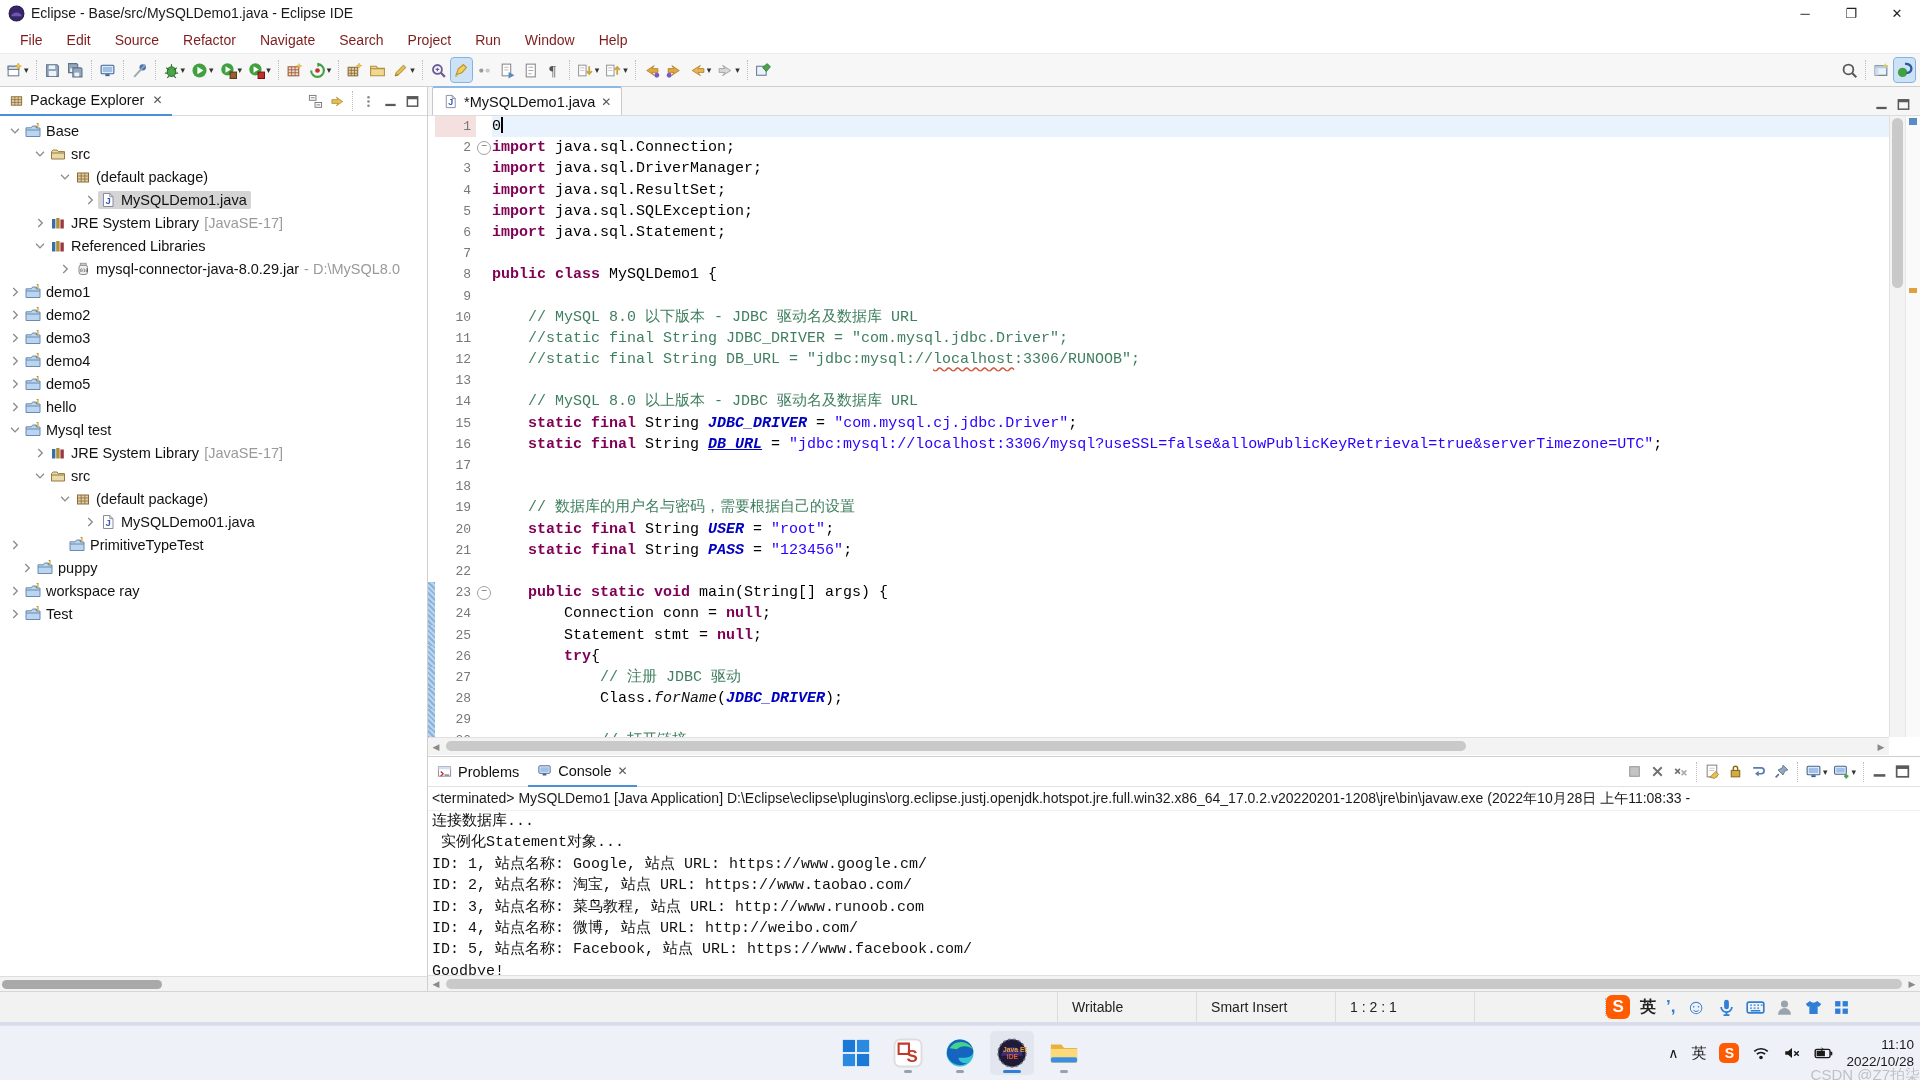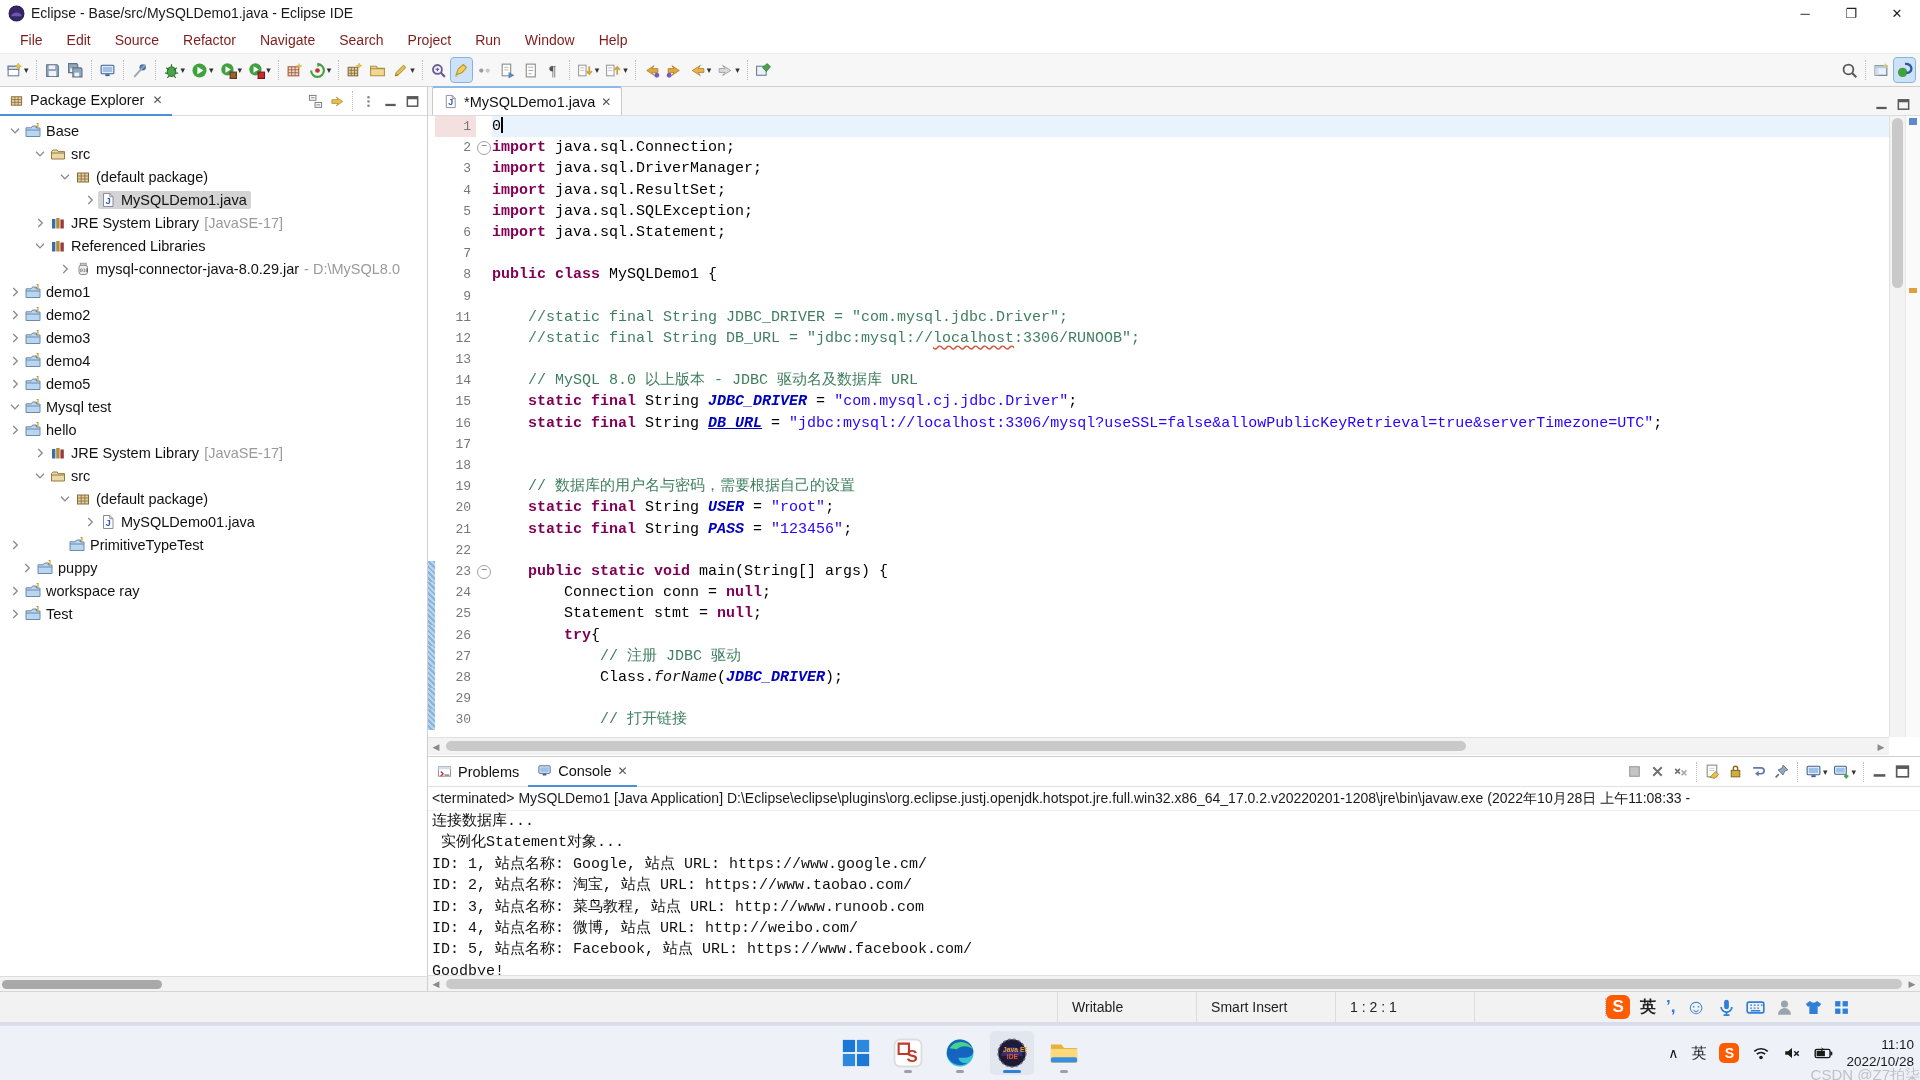--- a/index.html
+++ b/index.html
@@ -662,49 +662,49 @@
                 <path d="M1 7h14" stroke="#6a8ab0" fill="none"></path>
                 <text x="10.2" y="5.2" font-size="6.5" fill="#b8860b" font-weight="bold">J</text>
               </svg>
             </span>
             <span>demo5</span>
           </span>
         </div>
         <div class="trow" style="padding-left: 6px;">
           <span class="exp">
             <svg viewBox="0 0 16 16" width="14" height="14">
-              <path d="M3.5 5.5L8 10.1l4.5-4.6" fill="none" stroke="#8a8a8a" stroke-width="1.5"></path>
+              <path d="M6 3.5L10.6 8 6 12.5" fill="none" stroke="#8a8a8a" stroke-width="1.5"></path>
             </svg>
           </span>
           <span class="titem">
             <span>
               <svg viewBox="0 0 16 16" width="16" height="16">
                 <path d="M1 13.5V4.8h5.2L7.6 3h3.9v2h3.5v8.5z" fill="#b9d5f0" stroke="#6a8ab0"></path>
                 <path d="M1 7h14" stroke="#6a8ab0" fill="none"></path>
                 <text x="10.2" y="5.2" font-size="6.5" fill="#b8860b" font-weight="bold">J</text>
               </svg>
             </span>
-            <span>Mysql test</span>
+            <span>hello</span>
           </span>
         </div>
         <div class="trow" style="padding-left: 6px;">
           <span class="exp">
             <svg viewBox="0 0 16 16" width="14" height="14">
-              <path d="M6 3.5L10.6 8 6 12.5" fill="none" stroke="#8a8a8a" stroke-width="1.5"></path>
+              <path d="M3.5 5.5L8 10.1l4.5-4.6" fill="none" stroke="#8a8a8a" stroke-width="1.5"></path>
             </svg>
           </span>
           <span class="titem">
             <span>
               <svg viewBox="0 0 16 16" width="16" height="16">
                 <path d="M1 13.5V4.8h5.2L7.6 3h3.9v2h3.5v8.5z" fill="#b9d5f0" stroke="#6a8ab0"></path>
                 <path d="M1 7h14" stroke="#6a8ab0" fill="none"></path>
                 <text x="10.2" y="5.2" font-size="6.5" fill="#b8860b" font-weight="bold">J</text>
               </svg>
             </span>
-            <span>hello</span>
+            <span>Mysql test</span>
           </span>
         </div>
         <div class="trow" style="padding-left: 31px;">
           <span class="exp">
             <svg viewBox="0 0 16 16" width="14" height="14">
               <path d="M6 3.5L10.6 8 6 12.5" fill="none" stroke="#8a8a8a" stroke-width="1.5"></path>
             </svg>
           </span>
           <span class="titem">
             <span>
@@ -917,20 +917,26 @@
           <span class="rng"></span>
           <span class="ln">8</span>
           <span class="foldc"></span>
           <span class="ct"><span class="k">public</span><span class="p"> </span><span class="k">class</span><span class="p"> MySQLDemo1 {</span></span>
         </div>
         <div class="cl">
           <span class="rng"></span>
           <span class="ln">9</span>
           <span class="foldc"></span>
           <span class="ct"></span>
+        </div>
+        <div class="cl">
+          <span class="rng"></span>
+          <span class="ln">10</span>
+          <span class="foldc"></span>
+          <span class="ct"><span class="c">    // MySQL 8.0 以下版本 - JDBC 驱动名及数据库 URL</span></span>
         </div>
         <div class="cl">
           <span class="rng"></span>
           <span class="ln">11</span>
           <span class="foldc"></span>
           <span class="ct"><span class="c">    //static final String JDBC_DRIVER = "com.mysql.jdbc.Driver";</span></span>
         </div>
         <div class="cl">
           <span class="rng"></span>
           <span class="ln">12</span>

